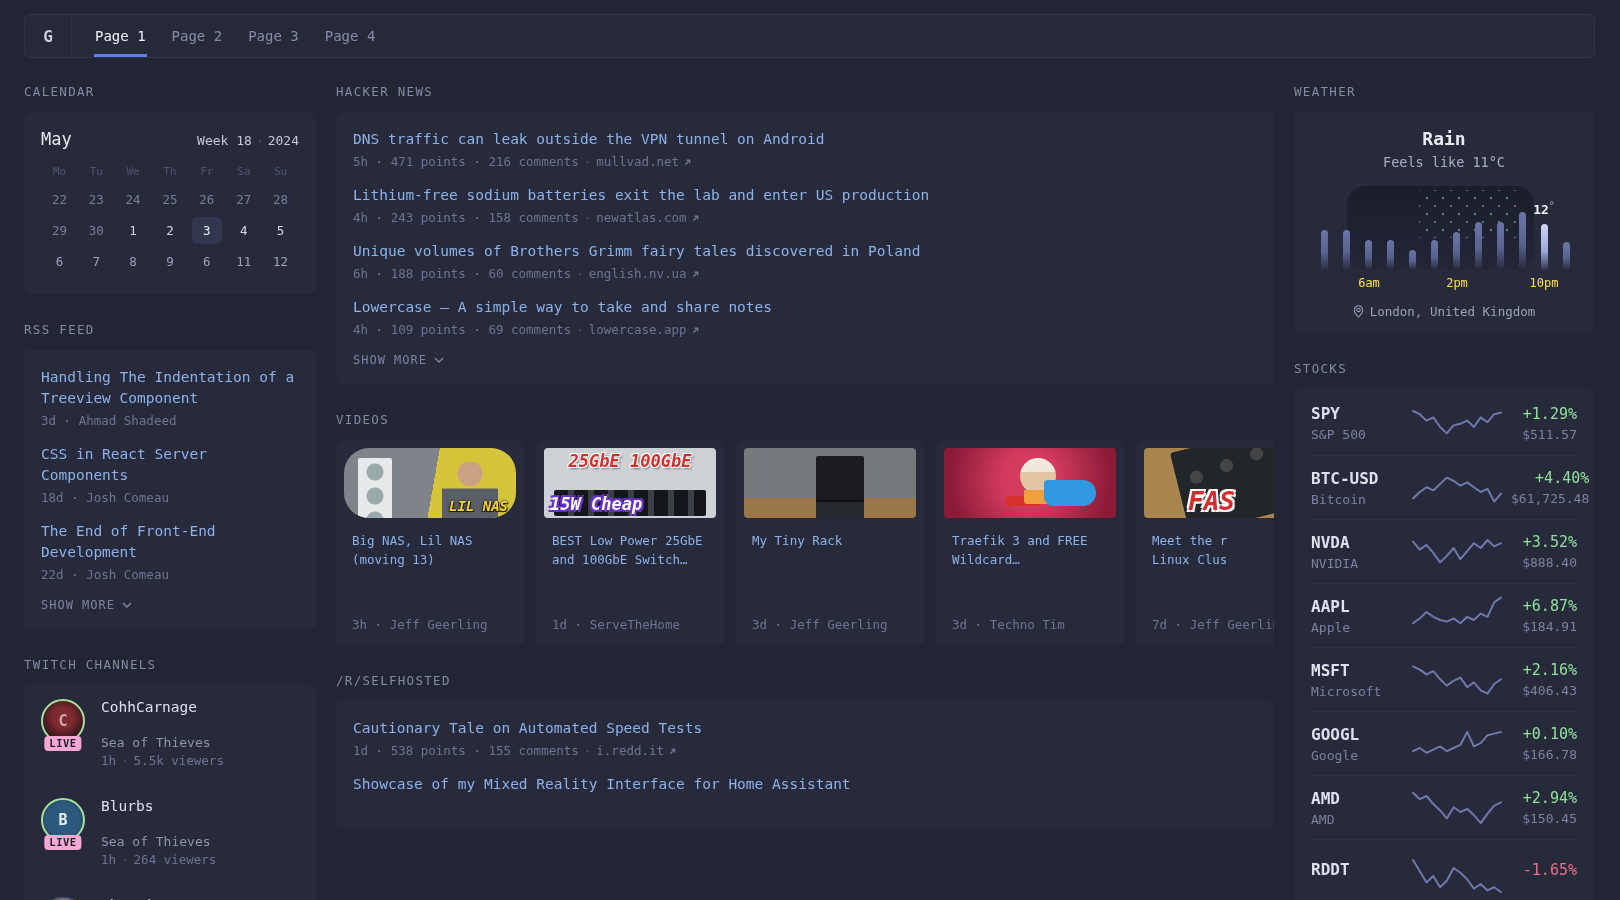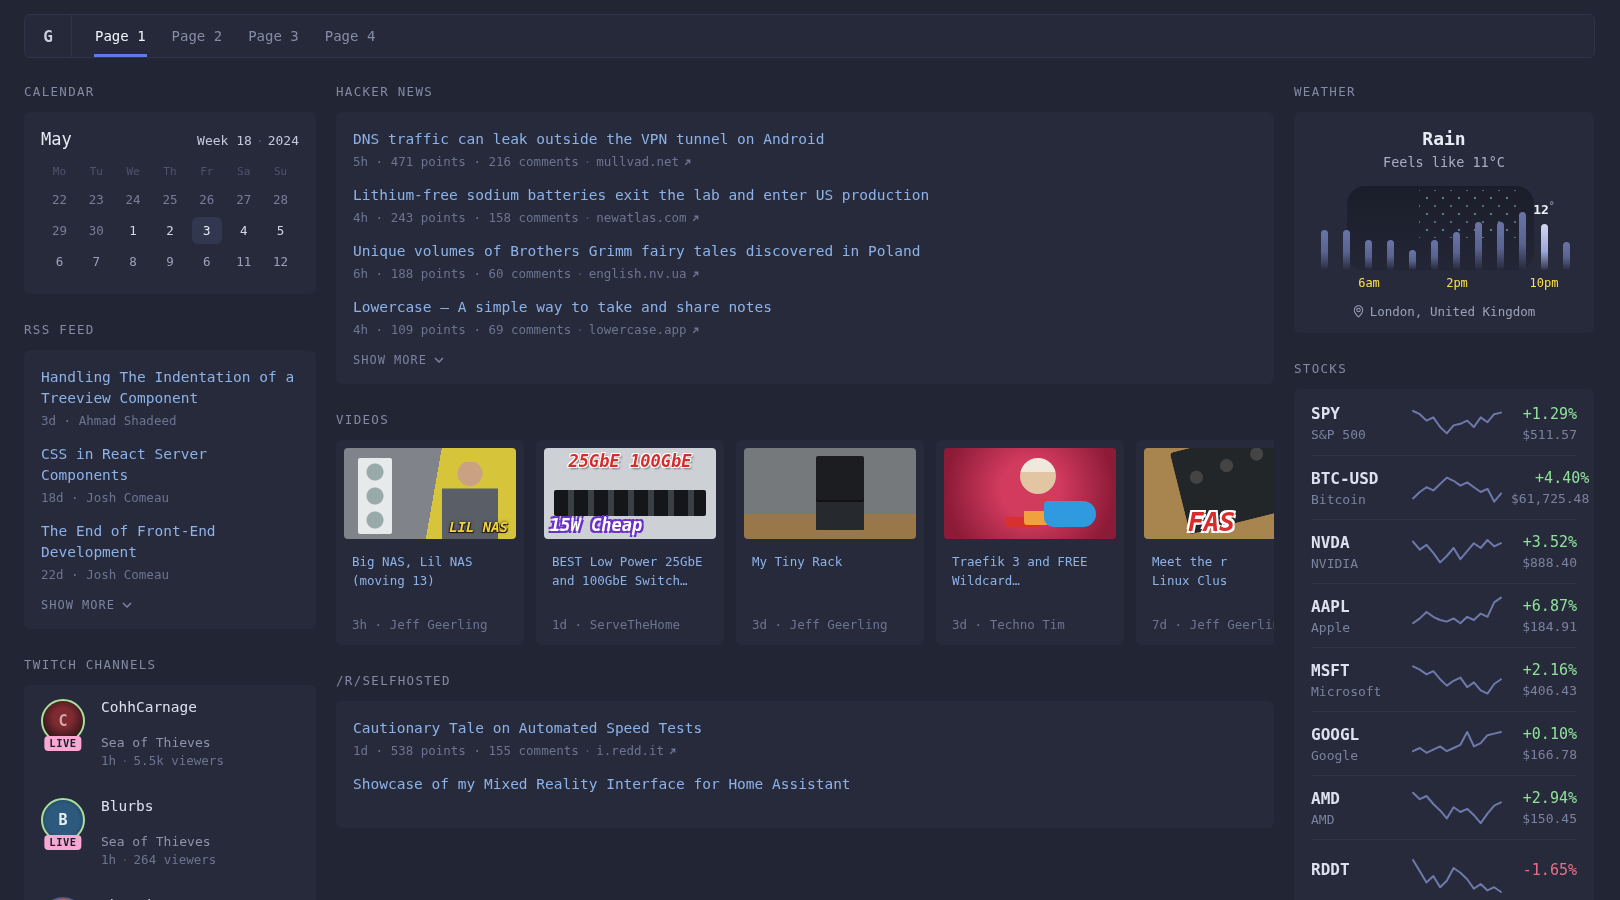--- a/index.html
+++ b/index.html
@@ -90,25 +90,25 @@
   .tw-game { font-size:13px; color:#8d95ac; margin-top:20px; }
   .tw-meta { font-size:12.5px; color:#6b7490; margin-top:3px; }
   .tw-meta .dot { color:#4d5577; margin:0 5px; }
 
   
   .hn-item { margin-bottom:16px; }
 
   
   .vid-row { display:flex; gap:12px; width:938px; overflow:hidden; }
   .vid-card { flex:0 0 188px; height:205px; background:#272a3b; border-radius:6px; padding:8px; position:relative; }
-  .th { height:91px; border-radius:4px; position:relative; overflow:hidden; }
+  .th { height:70px; border-radius:4px; position:relative; overflow:hidden; }
   .vid-title { margin:13px 8px 0; font-size:12.5px; line-height:1.55; color:#8cb2e8; white-space:pre-line; }
   .vid-meta { position:absolute; left:16px; bottom:13px; font-size:12.5px; color:#6b7490; white-space:nowrap; }
 
-  .th-nas { background:linear-gradient(100deg,#80848a 0 52%, #d6c53a 52%); }
+  .th-nas { background:linear-gradient(100deg,#80848a 0 52%, #d6c53a 52%);border-radius:25px; }
   .th-nas .tower { position:absolute; left:14px; top:10px; width:34px; height:76px; background:#e8e9ea; border-radius:2px;
     background-image:radial-gradient(circle at 17px 14px, #9aa 8px, transparent 9px),
                      radial-gradient(circle at 17px 38px, #9aa 8px, transparent 9px),
                      radial-gradient(circle at 17px 62px, #9aa 8px, transparent 9px); }
   .th-nas .person { position:absolute; right:18px; top:14px; width:56px; height:83px;
     background:radial-gradient(circle at 50% 14%, #caa183 0 12px, transparent 13px),
                linear-gradient(180deg, transparent 26px, #5a5e66 27px); border-radius:6px; }
   .ov-lilnas { position:absolute; right:8px; bottom:4px; font-size:14px; font-weight:bold; font-style:italic;
     color:#f3d23c; text-shadow:0 0 3px #201c10, 1px 1px 0 #201c10, -1px 1px 0 #201c10; }
   .th-switch { background:linear-gradient(180deg,#cdd0d4 0 100%); }

